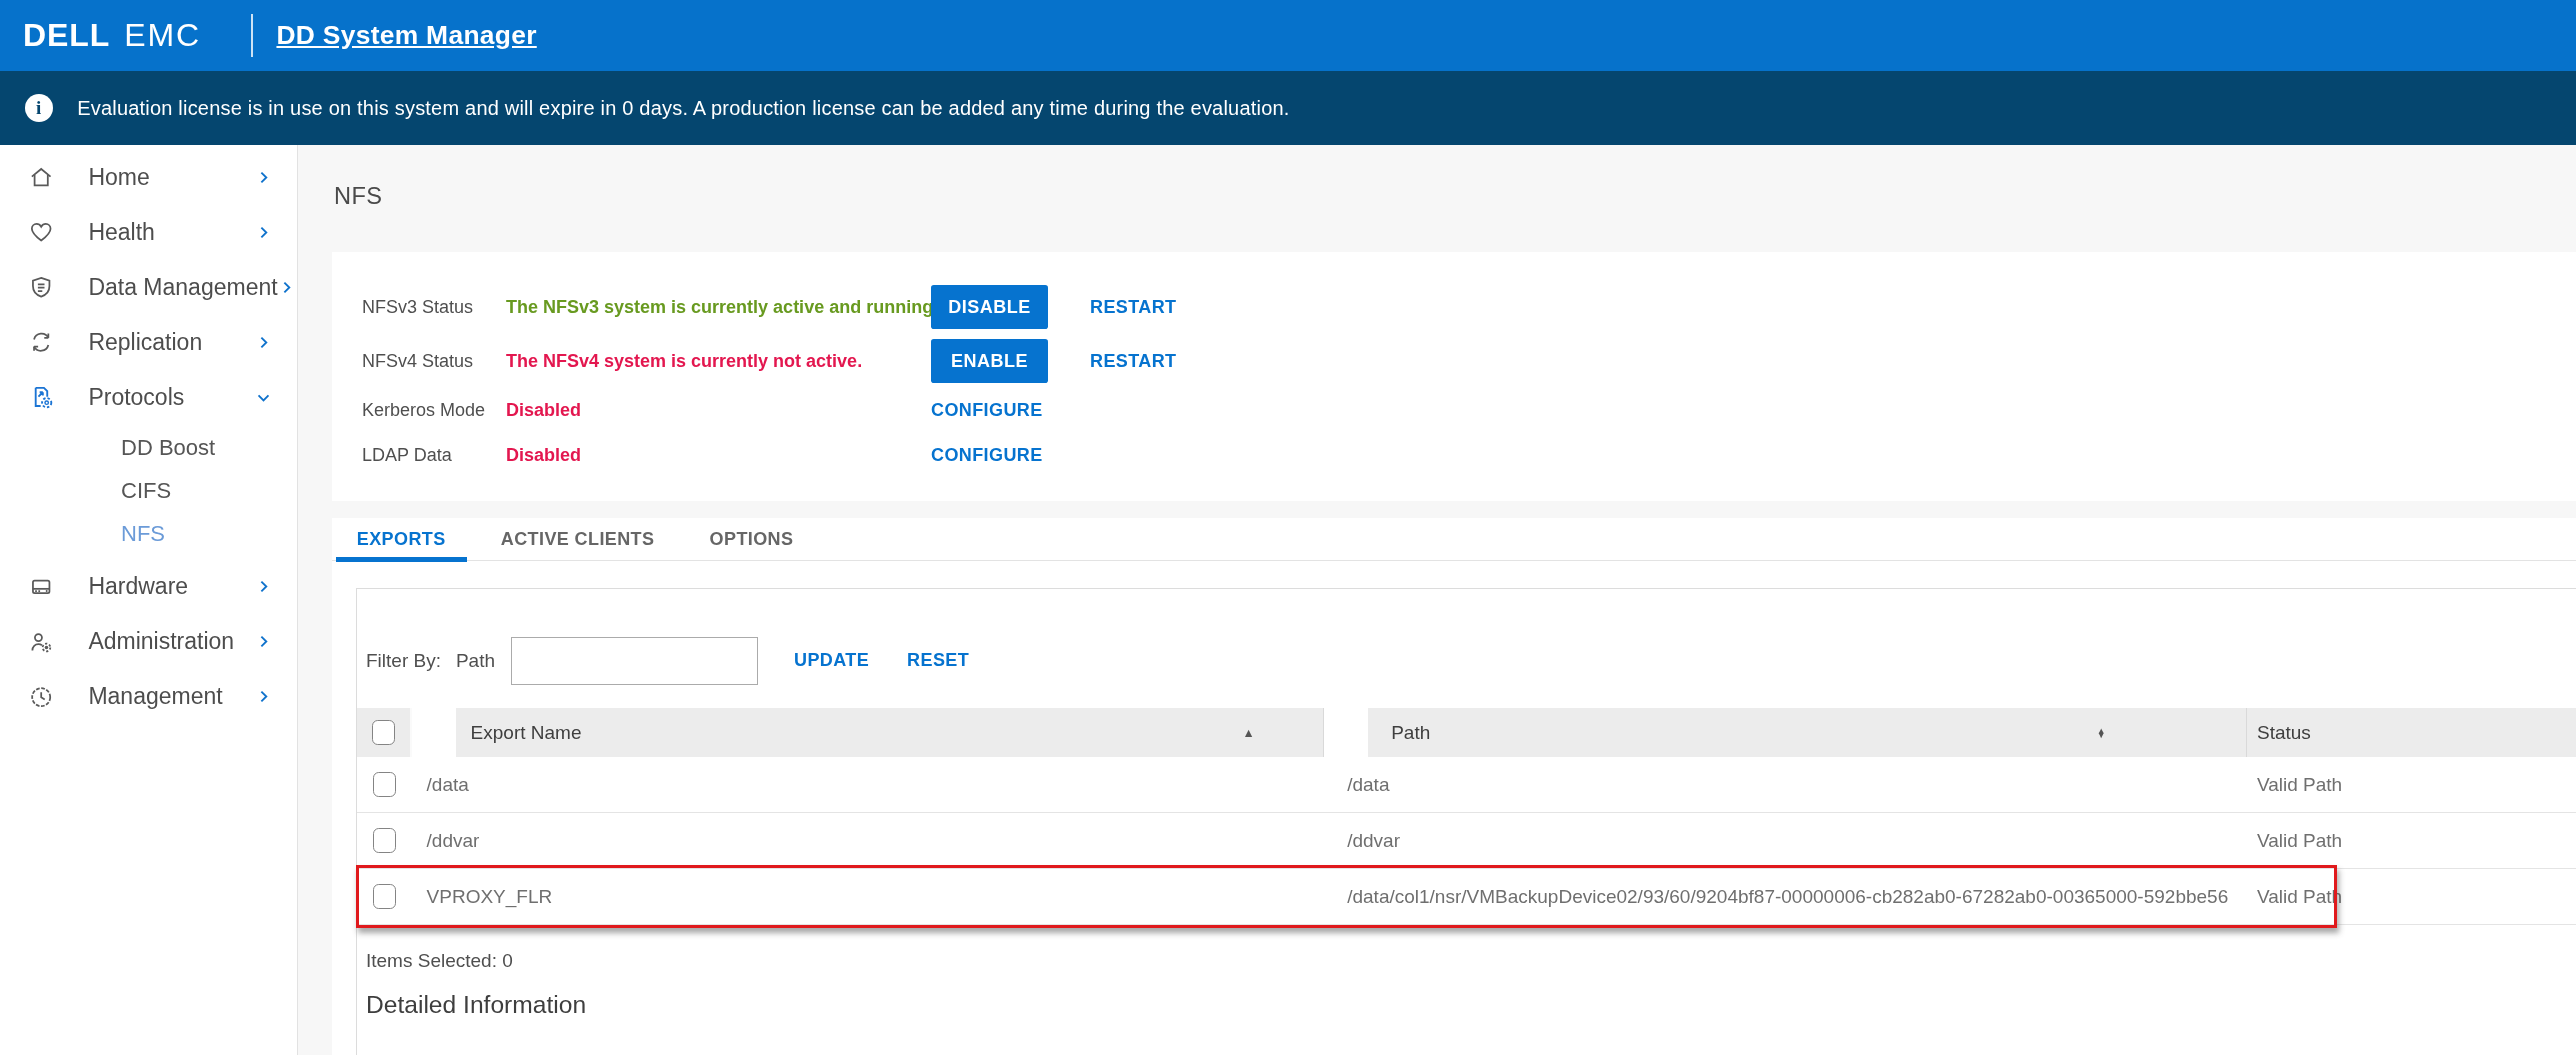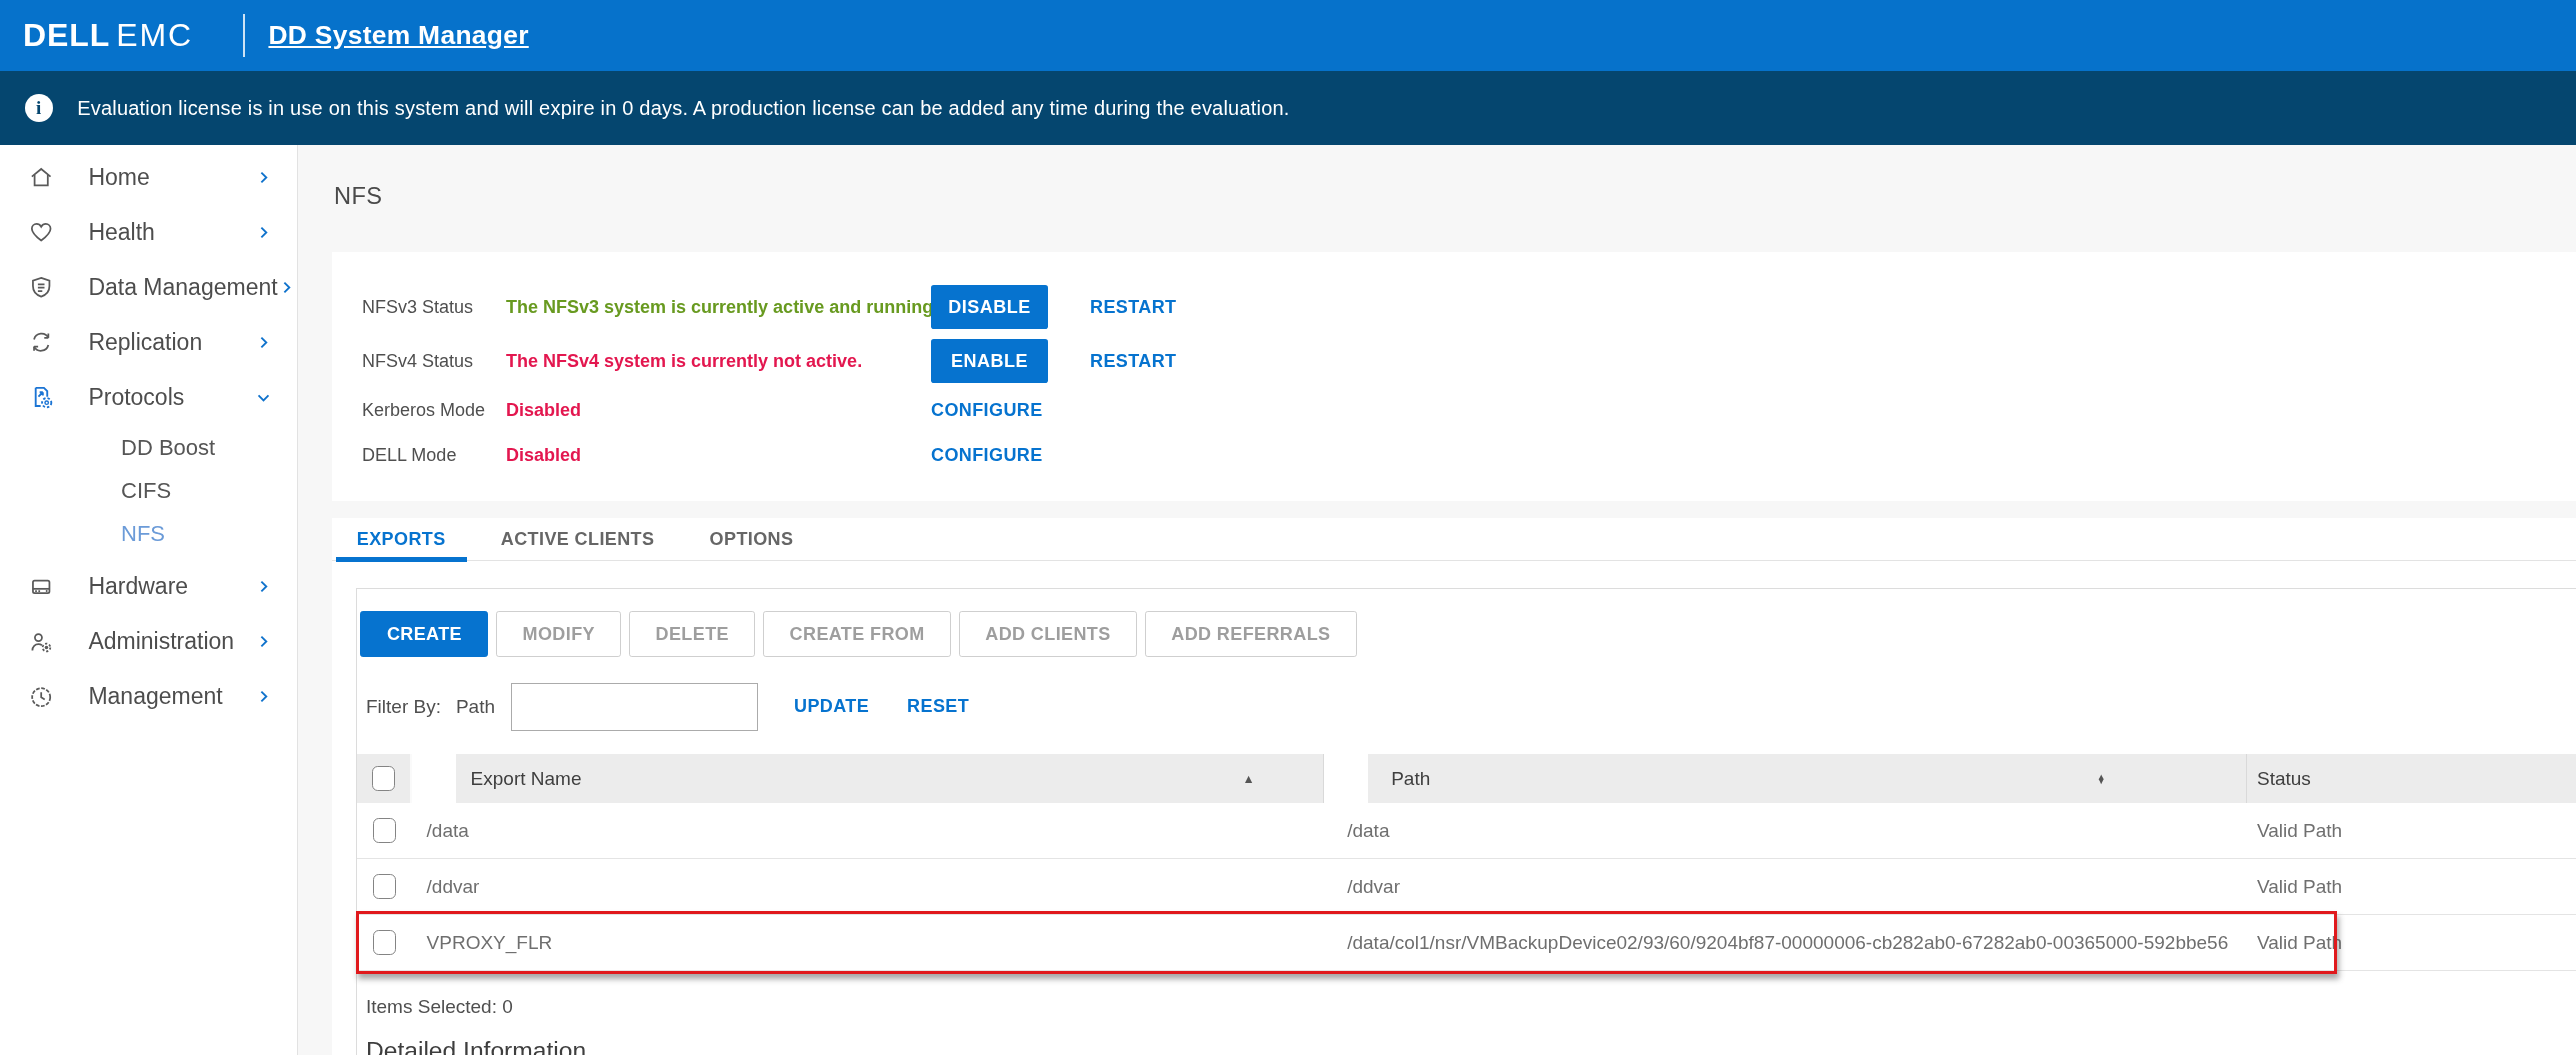--- a/index.html
+++ b/index.html
@@ -6,21 +6,21 @@
   *{box-sizing:border-box;}
   .app{
     position:relative;width:2576px;height:1055px;overflow:hidden;
     font-family:"Liberation Sans","DejaVu Sans",sans-serif;
     color:#4d4d4d;background:#fff;
   }
   
   .topbar{height:71px;background:#0672cb;display:flex;align-items:center;padding-left:23px;color:#fff;}
   .logo{display:flex;align-items:baseline;}
   .logo-dell{font-size:32px;font-weight:800;letter-spacing:0.9px;}
-  .logo-emc{font-size:32px;font-weight:300;letter-spacing:1.9px;margin-left:6px;}
+  .logo-emc{font-size:32px;font-weight:300;letter-spacing:1.9px;margin-left:14px;}
   .logo-divider{width:1.9px;height:43px;background:rgba(255,255,255,.8);margin:0 23.6px 0 50px;}
   .app-title{font-size:26.4px;font-weight:600;letter-spacing:0.3px;text-decoration:underline;}
   
   .banner{height:74px;background:#05466f;color:#fff;display:flex;align-items:center;padding-left:24.6px;}
   .info-icon{width:28px;height:28px;border-radius:50%;background:#fff;color:#05466f;
     display:flex;align-items:center;justify-content:center;font-weight:800;font-size:19px;
     font-family:"Liberation Serif","DejaVu Serif",serif;flex-shrink:0;}
   .banner-text{margin-left:24.6px;font-size:20px;font-weight:500;letter-spacing:0.2px;}
   
   .body{display:flex;height:911px;}
@@ -273,44 +273,36 @@
           <span><button class="btn-primary">ENABLE</button></span>
           <span><button class="text-link">RESTART</button></span>
         </div>
         <div class="status-row short">
           <span class="s-label">Kerberos Mode</span>
           <span class="s-value red">Disabled</span>
           <span><button class="text-link">CONFIGURE</button></span>
           <span></span>
         </div>
         <div class="status-row short">
-          <span class="s-label">DELL Mode</span>
+          <span class="s-label">LDAP Data</span>
           <span class="s-value red">Disabled</span>
           <span><button class="text-link">CONFIGURE</button></span>
           <span></span>
         </div>
       </div>
 
       <div class="tabs-panel">
         <div class="tabs">
           <div class="tab active">EXPORTS</div>
           <div class="tab">ACTIVE CLIENTS</div>
           <div class="tab">OPTIONS</div>
         </div>
 
         <div class="exports-panel">
 
-          <div class="toolbar">
-            <button class="tbtn primary">CREATE</button>
-            <button class="tbtn disabled">MODIFY</button>
-            <button class="tbtn disabled">DELETE</button>
-            <button class="tbtn disabled">CREATE FROM</button>
-            <button class="tbtn disabled">ADD CLIENTS</button>
-            <button class="tbtn disabled">ADD REFERRALS</button>
-          </div>
 
           <div class="filter-row">
             <span>Filter By:</span>
             <span class="filter-field-label">Path</span>
             <input class="filter-input" type="text" value="" style="">
             <button class="text-link update-link">UPDATE</button>
             <button class="text-link reset-link">RESET</button>
           </div>
 
           <div class="table-wrap">

